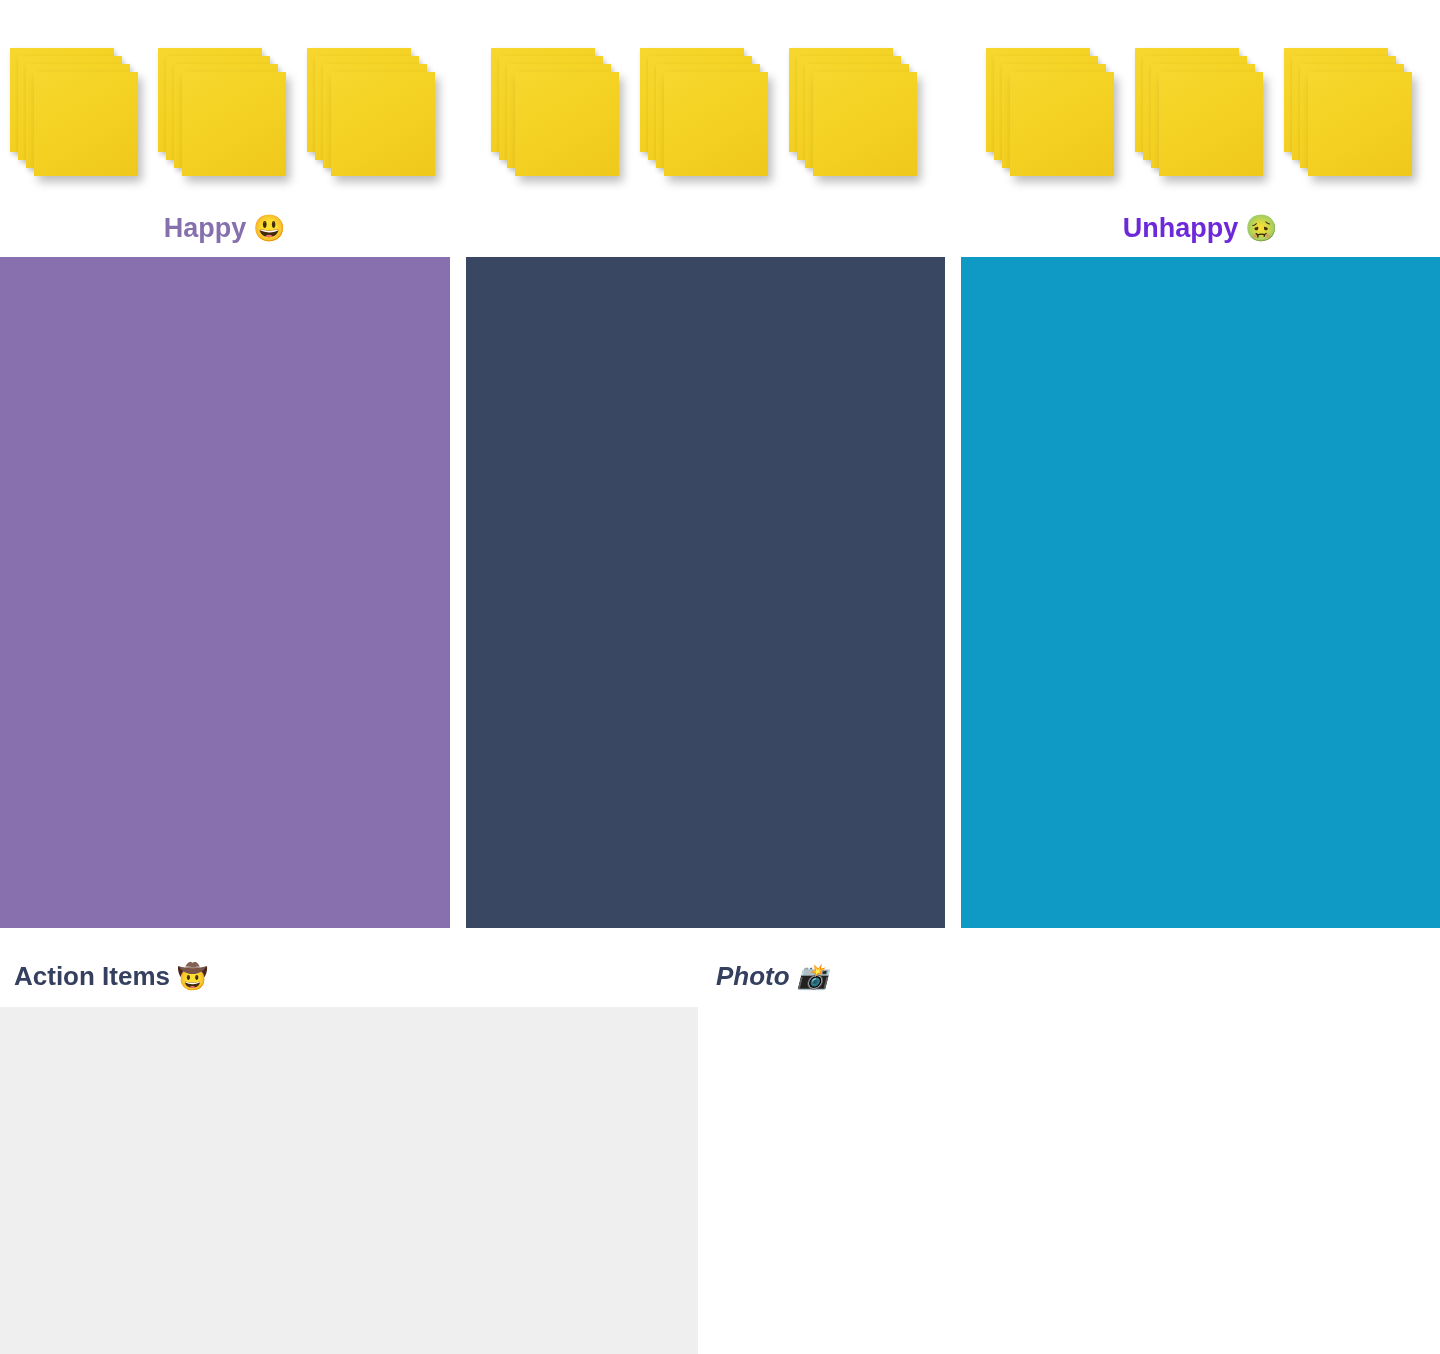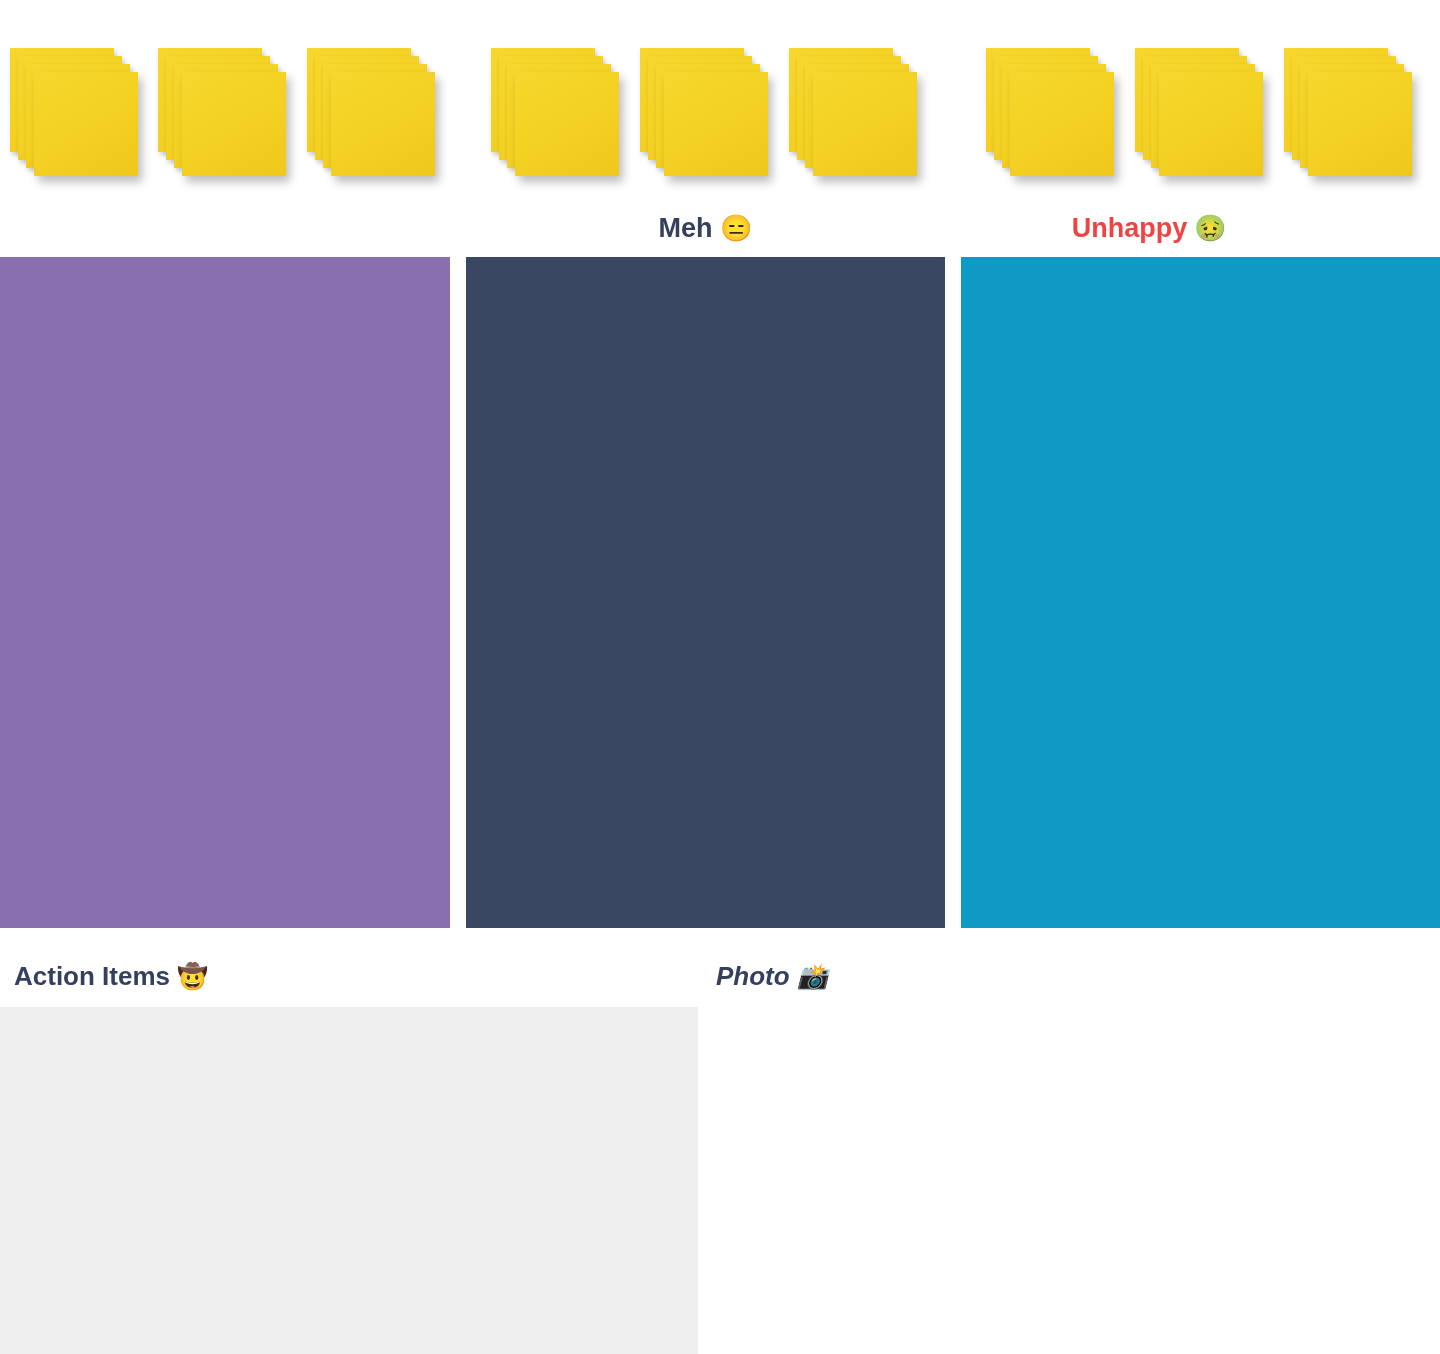--- a/index.html
+++ b/index.html
@@ -64,21 +64,21 @@
     position: absolute;
     top: 0;
     text-align: center;
     font-size: 27px;
     font-weight: bold;
     line-height: 44px;
     white-space: nowrap;
   }
   .col-heading.c0 { left: 0px;   width: 450px; color: #8570AD; }
   .col-heading.c1 { left: 466px; width: 479px; color: #34405E; }
-  .col-heading.c2 { left: 910px; width: 479px; color: #ef4444; }
+  .col-heading.c2 { left: 961px; width: 479px; color: #6d28d9; }
   .col-heading .emoji { font-size: 26px; }
 
   
   .panels {
     position: absolute;
     left: 0;
     top: 257px;
     width: 1440px;
     height: 671px;
   }
@@ -192,23 +192,23 @@
       <div class="sheet s0"></div>
       <div class="sheet s1"></div>
       <div class="sheet s2"></div>
       <div class="sheet s3"></div>
     </div>
   </div>
 
 </div>
 
 <div class="col-headings">
-  <div class="col-heading c1">
-    <span>Meh</span>
-    <span class="emoji">😑</span>
+  <div class="col-heading c0">
+    <span>Happy</span>
+    <span class="emoji">😃</span>
   </div>
   <div class="col-heading c2">
     <span>Unhappy</span>
     <span class="emoji">🤢</span>
   </div>
 </div>
 
 <div class="panels">
   <div class="panel p0"></div>
   <div class="panel p1"></div>

